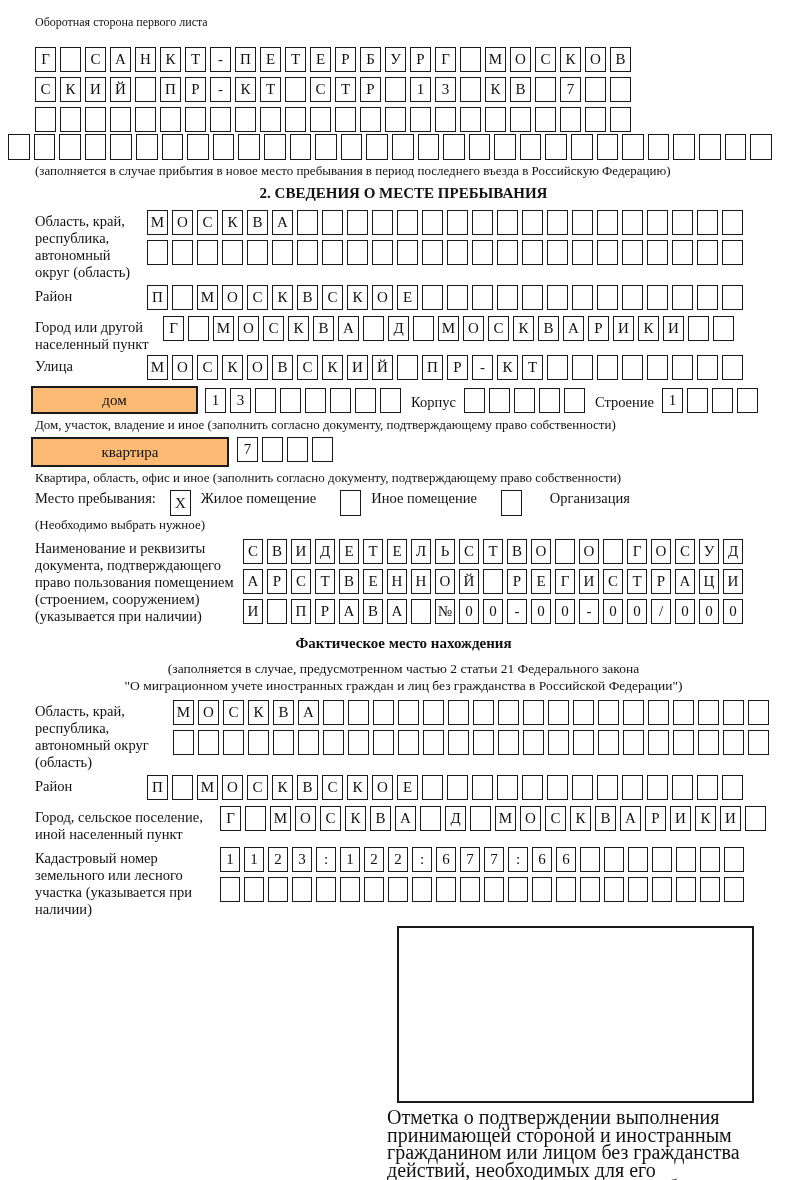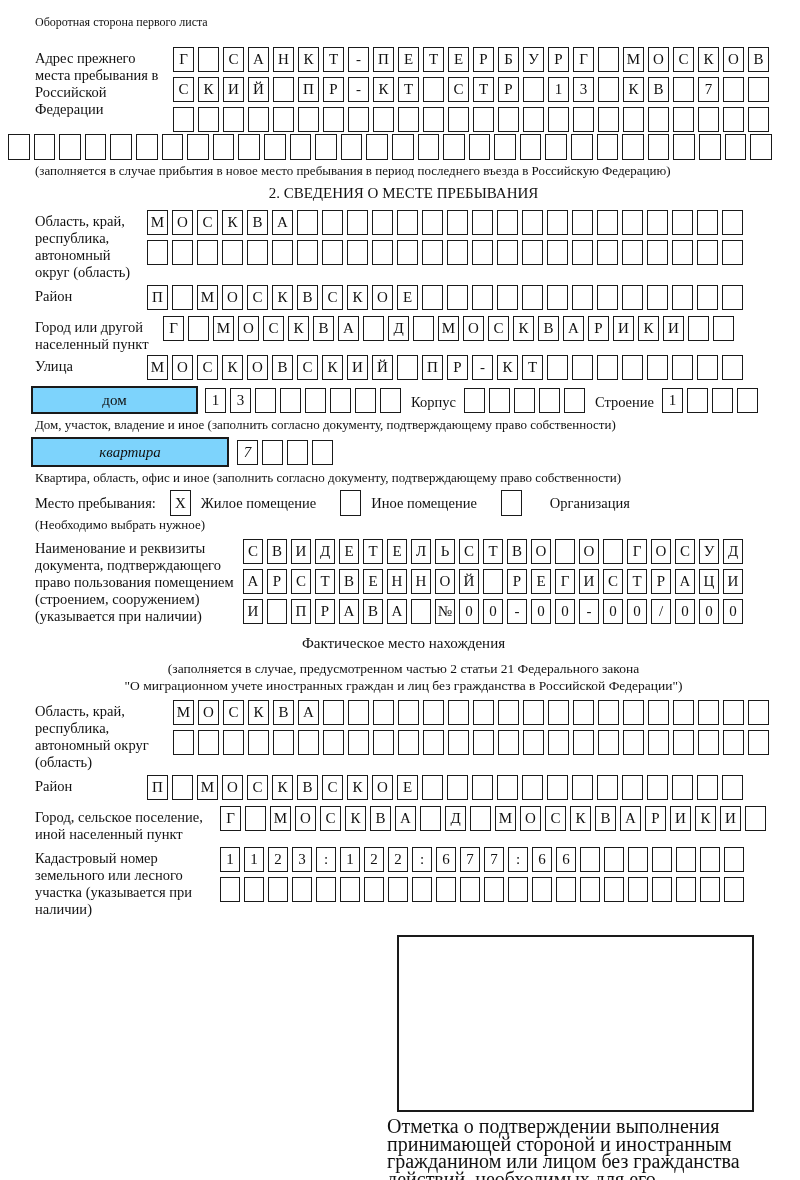--- a/index.html
+++ b/index.html
@@ -20,48 +20,47 @@
     width:21px; height:25px; box-sizing:border-box;
     border:1.6px solid #1a1a1a; background:#fff;
     display:flex; align-items:center; justify-content:center;
     font-size:15px; line-height:1;
   }
   .c20 .cell{ width:20px;}
   .c22 .cell{ width:22px; height:26px;}
   .mb4{ margin-bottom:4px;} .mb6{ margin-bottom:6px;} .mb2{ margin-bottom:2px;}
   .note{ font-size:13px; }
   .note.center{ text-align:left; }
-  .sect-title{ text-align:center; font-weight:normal; font-size:15px; margin:6px 0 8px 0;}
+  .sect-title{ text-align:center; font-weight:bold; font-size:15px; margin:6px 0 8px 0;}
   .widebox{
-    box-sizing:border-box; border:2px solid #1a1a1a; background:#7dd3fc;
+    box-sizing:border-box; border:2px solid #1a1a1a; background:#fdba74;
     display:flex; align-items:center; justify-content:center; font-size:15px;
   }
   .housebox{ width:167px; height:28px; margin-left:-4px;}
   .aptbox{ width:198px; height:30px; margin-left:-4px;}
   .inline-lbl{ padding:4px 8px 0 10px; }
-  .stayrow{ display:flex; align-items:center; }
+  .stayrow{ display:flex; }
   .stayrow .gap{ width:14px;}
   .cb{ width:21px; height:26px; }
   .stamp-box{
     box-sizing:border-box; width:357px; height:177px;
     border:2px solid #1a1a1a; margin-left:362px; background:#fff;
   }
   .stamp-note{
     width:368px; margin-left:352px; margin-top:6px;
     text-align:left; font-size:20px; line-height:17.5px;
   }
   .fact-note{ text-align:center; font-size:13.5px; line-height:17px;}
 </style>
 </head>
 <body>
 
 <div class="hdr">Оборотная сторона первого листа</div>
 
 <div class="row mb2">
-  <div class="lbl w138">Адрес прежнего места пребывания в Российской Федерации</div>
   <div class="cellcol">
     <div class="cells">
         <div class="cell">Г</div>
         <div class="cell"></div>
         <div class="cell">С</div>
         <div class="cell">А</div>
         <div class="cell">Н</div>
         <div class="cell">К</div>
         <div class="cell">Т</div>
         <div class="cell">-</div>
@@ -342,21 +341,21 @@
   <div class="inline-lbl">Строение</div>
   <div class="cells">
       <div class="cell">1</div>
       <div class="cell"></div>
       <div class="cell"></div>
       <div class="cell"></div>
     </div>
 </div>
 <div class="note mb4">Дом, участок, владение и иное (заполнить согласно документу, подтверждающему право собственности)</div>
 
-<div class="row mb2" style="align-items:center;font-style:italic;">
+<div class="row mb2" style="">
   <div class="widebox aptbox">квартира</div>
   <div class="cells" style="margin-left:8px;">
       <div class="cell">7</div>
       <div class="cell"></div>
       <div class="cell"></div>
       <div class="cell"></div>
     </div>
 </div>
 <div class="note mb4">Квартира, область, офис и иное (заполнить согласно документу, подтверждающему право собственности)</div>
 
@@ -562,21 +561,21 @@
       <div class="cell">В</div>
       <div class="cell">А</div>
       <div class="cell">Р</div>
       <div class="cell">И</div>
       <div class="cell">К</div>
       <div class="cell">И</div>
       <div class="cell"></div>
     </div>
 </div>
 
-<div class="row" style="margin-bottom:17px;">
+<div class="row" style="margin-bottom:8px;">
   <div class="lbl w185">Кадастровый номер земельного или лесного участка (указывается при наличии)</div>
   <div class="cellcol">
     <div class="cells c20">
         <div class="cell">1</div>
         <div class="cell">1</div>
         <div class="cell">2</div>
         <div class="cell">3</div>
         <div class="cell">:</div>
         <div class="cell">1</div>
         <div class="cell">2</div>

